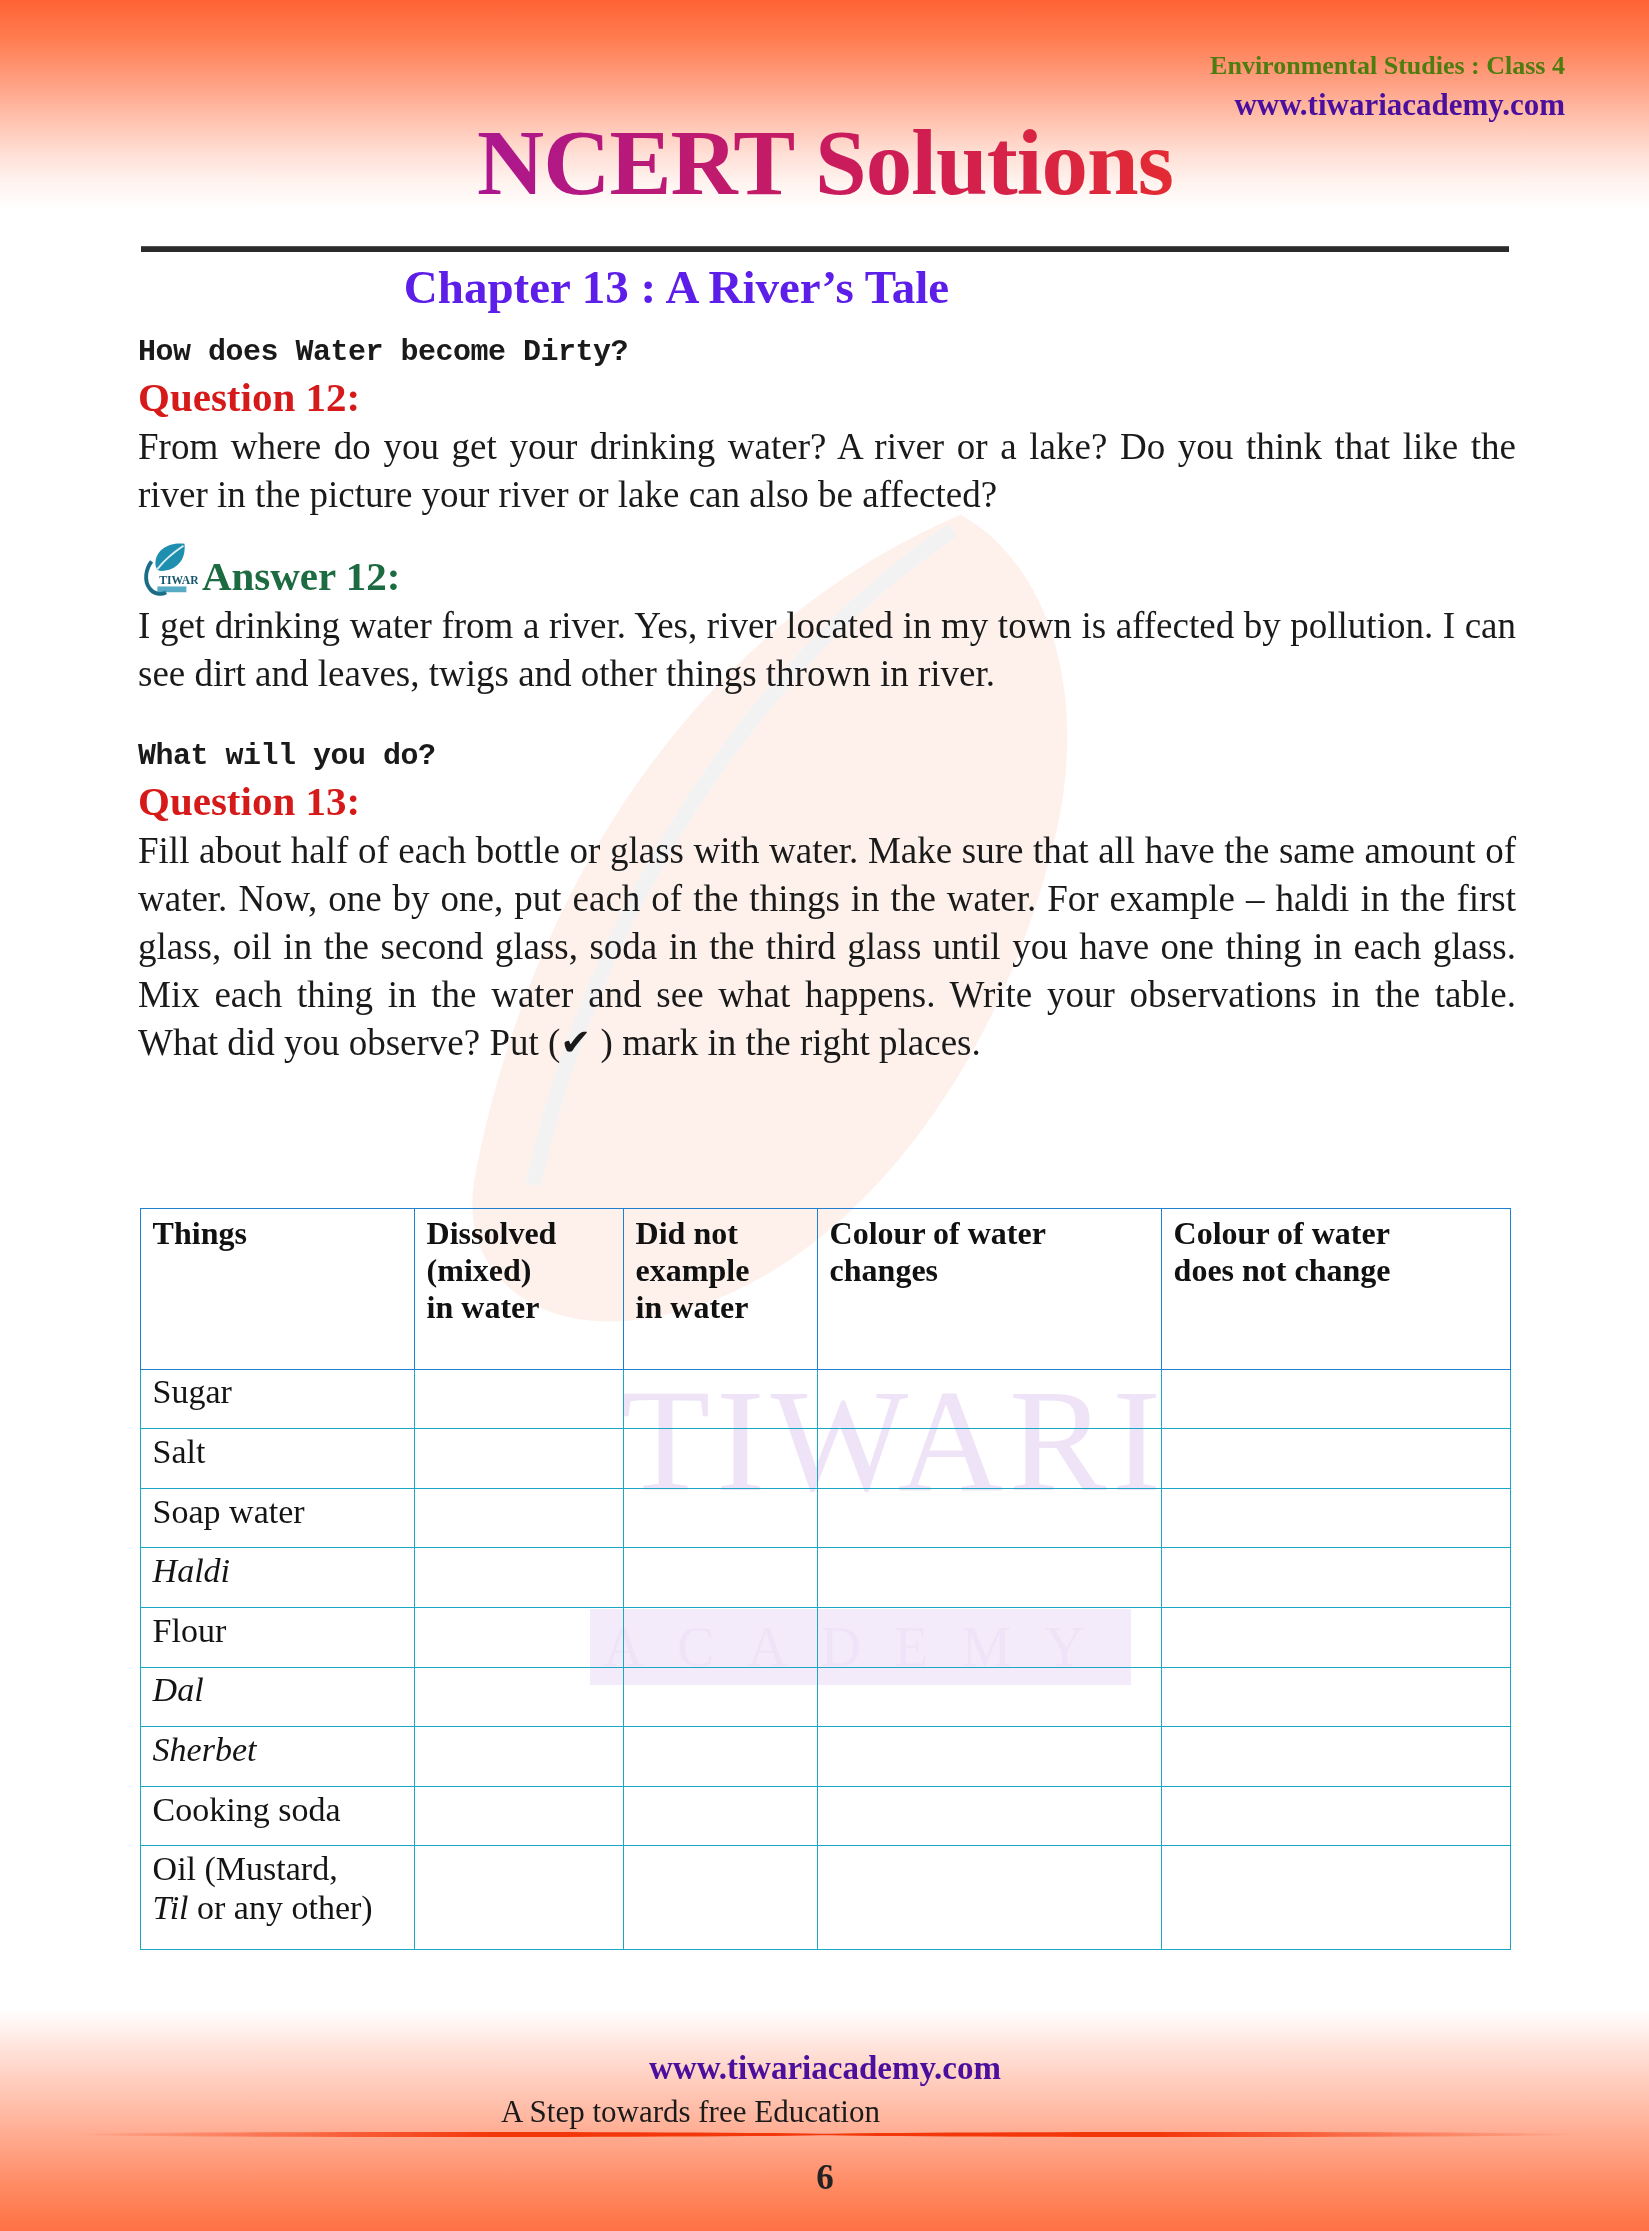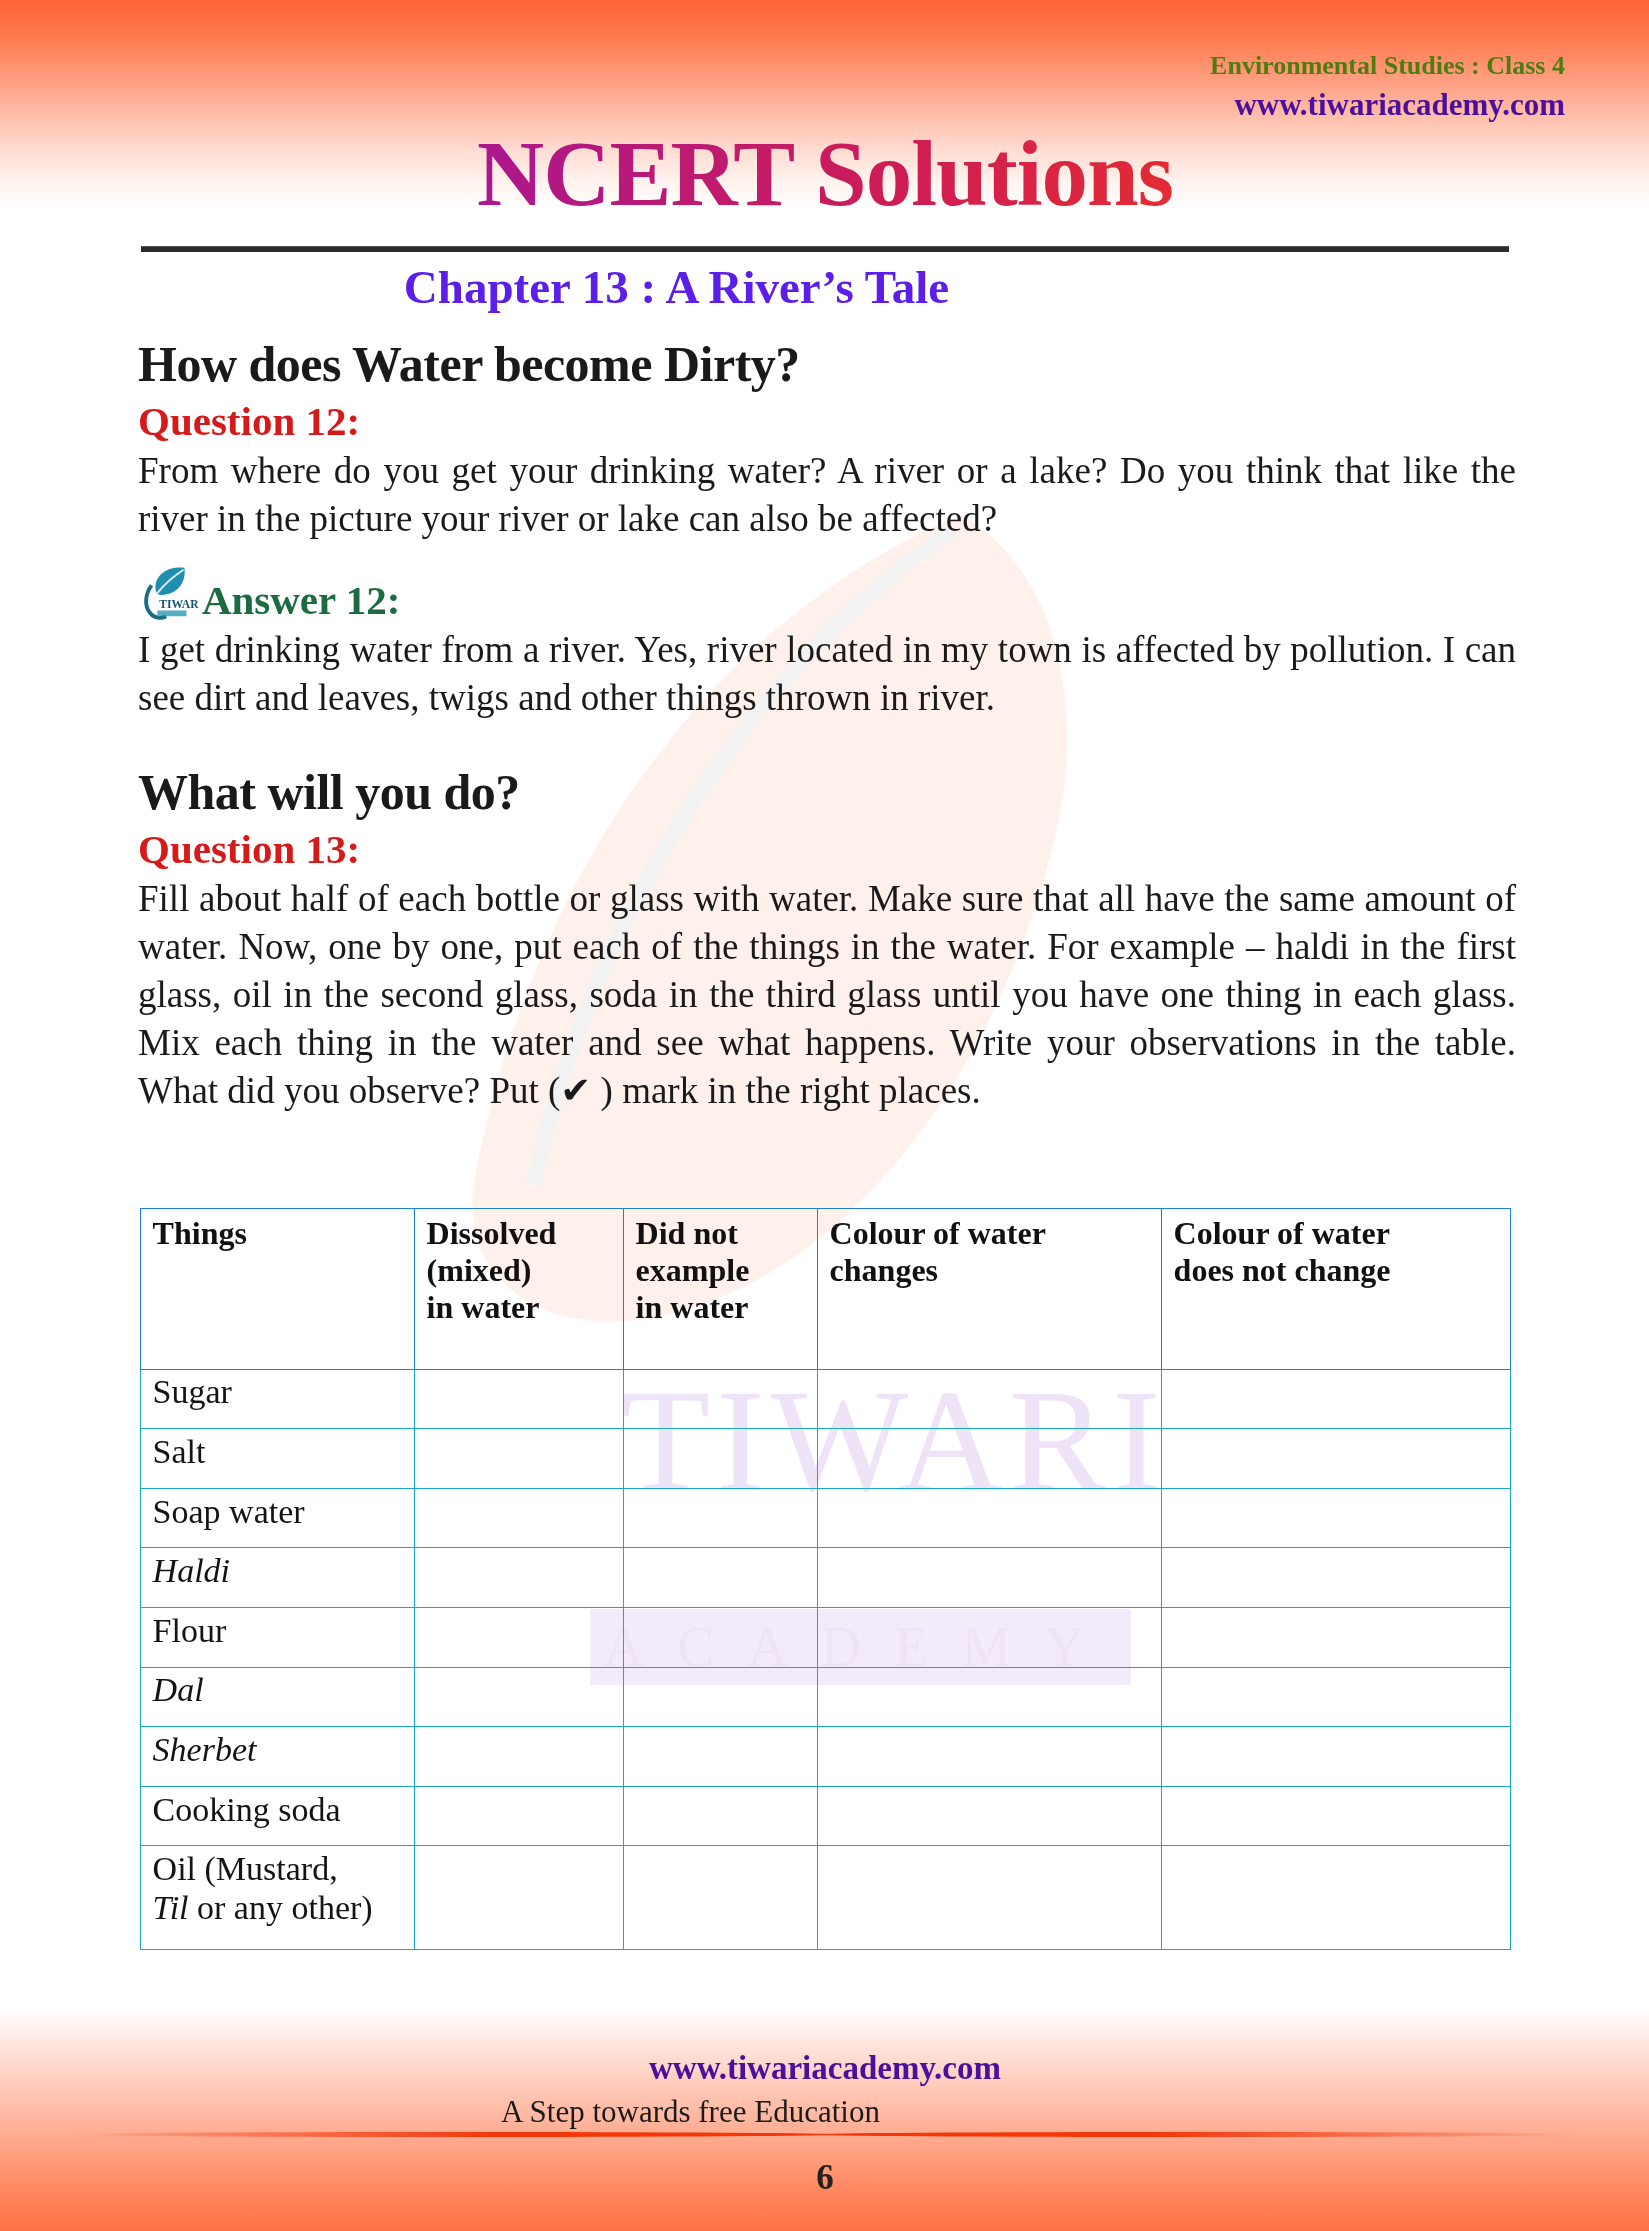--- a/index.html
+++ b/index.html
@@ -141,21 +141,21 @@
     font-family: "Liberation Serif", serif;
     font-weight: bold;
     font-size: 31px;
     color: #4b0f9e;
     margin-top: 9.7px;
   }
 
   .main-title {
     position: absolute;
     left: 0;
-    top: 120px;
+    top: 109px;
     width: 1650px;
     text-align: center;
     font-family: "Liberation Serif", serif;
     font-weight: bold;
     font-size: 93px;
     letter-spacing: -1px;
     background: linear-gradient(to right, #9614c4 0%, #a5169a 24%, #cf1d53 55%, #ee3322 80%, #f24a22 100%);
     -webkit-background-clip: text;
     background-clip: text;
     color: transparent;
@@ -185,23 +185,23 @@
   }
 
   .body-col {
     position: absolute;
     left: 138px;
     top: 335px;
     width: 1378px;
   }
 
   .h-section {
-    font-family: Liberation Serif, serif;
-    font-weight: bold;
-    font-size: 50px;
+    font-family: Liberation Mono, monospace;
+    font-weight: bold;
+    font-size: 30px;
     color: #1a1a1a;
     margin: 0 0 3.9px 0;
     letter-spacing: -0.5px;
   }
   .h-question {
     font-family: "Liberation Serif", serif;
     font-weight: bold;
     font-size: 41px;
     color: #d61a1a;
     margin: 0 0 1.9px 0;

